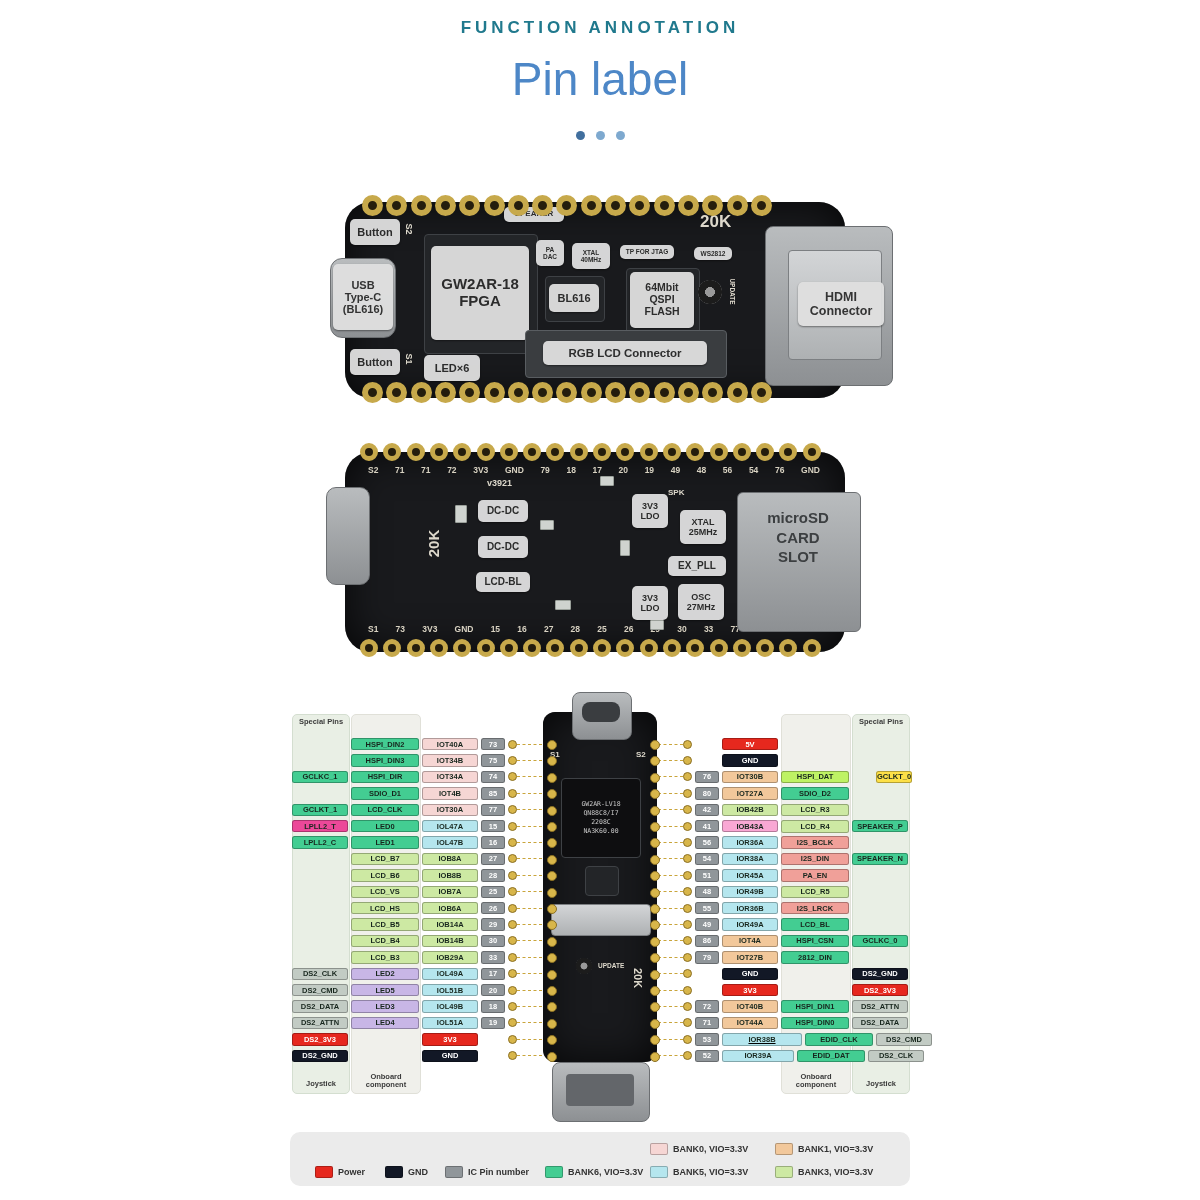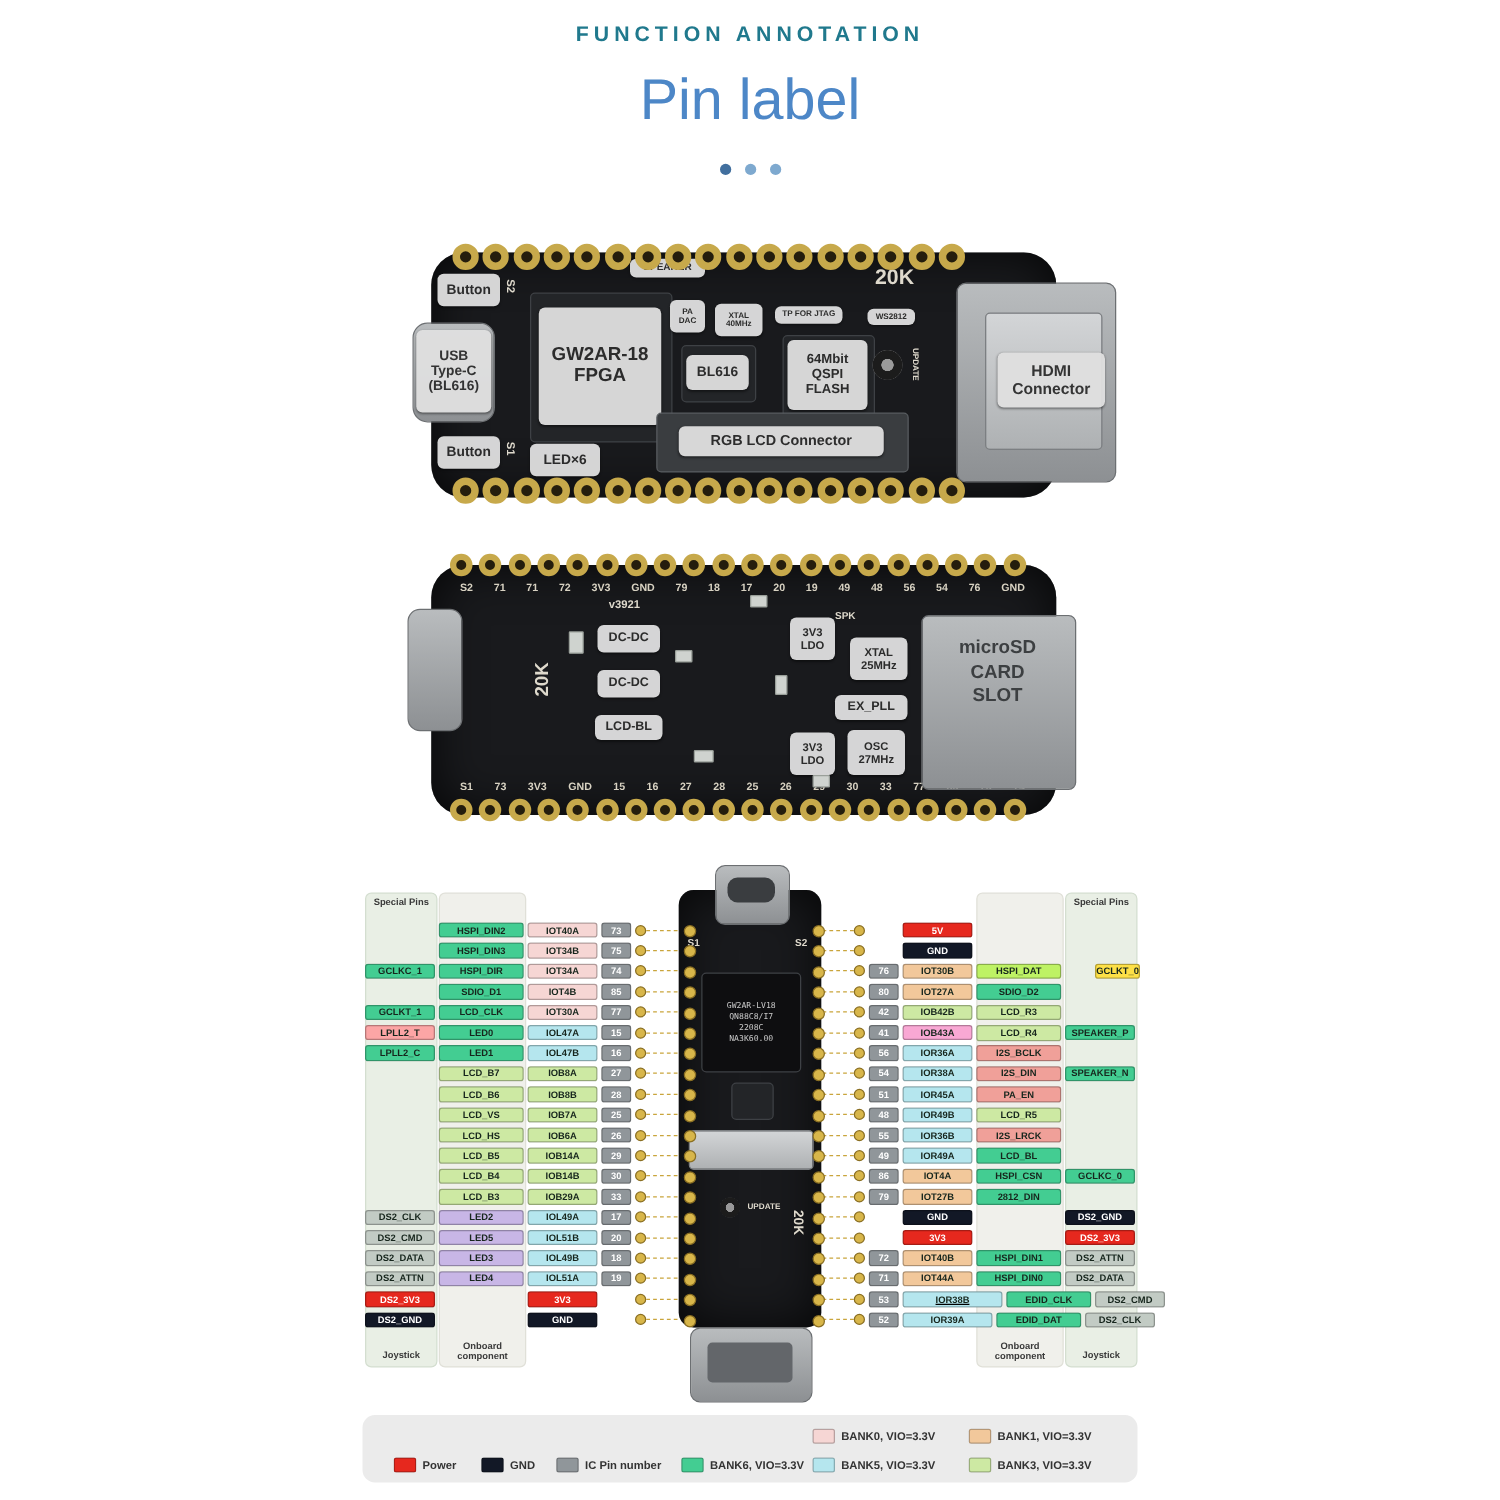--- a/index.html
+++ b/index.html
@@ -338,21 +338,21 @@
       <span class="pcell" style="width: 24px;">
         <span class="pchip" style="background: rgb(144, 150, 154); color: rgb(255, 255, 255);">77</span>
       </span>
       <span class="pcell" style="width: 34px;">
         <span class="dotg"></span>
         <span class="dline"></span>
       </span>
     </div>
     <div class="prow" style="left: 292px; top: 818px; width: 250px; height: 16.4px;">
       <span class="pcell" style="width: 56px;">
-        <span class="pchip" style="background: #fca5a5; color: rgb(23, 38, 29);">LPLL2_T</span>
+        <span class="pchip" style="background: #ec4899; color: rgb(23, 38, 29);">LPLL2_T</span>
       </span>
       <span class="pcell" style="width: 68px;">
         <span class="pchip" style="background: rgb(67, 205, 146); color: rgb(23, 38, 29);">LED0</span>
       </span>
       <span class="pcell" style="width: 56px;">
         <span class="pchip" style="background: rgb(181, 230, 238); color: rgb(23, 38, 29);">IOL47A</span>
       </span>
       <span class="pcell" style="width: 24px;">
         <span class="pchip" style="background: rgb(144, 150, 154); color: rgb(255, 255, 255);">15</span>
       </span>

